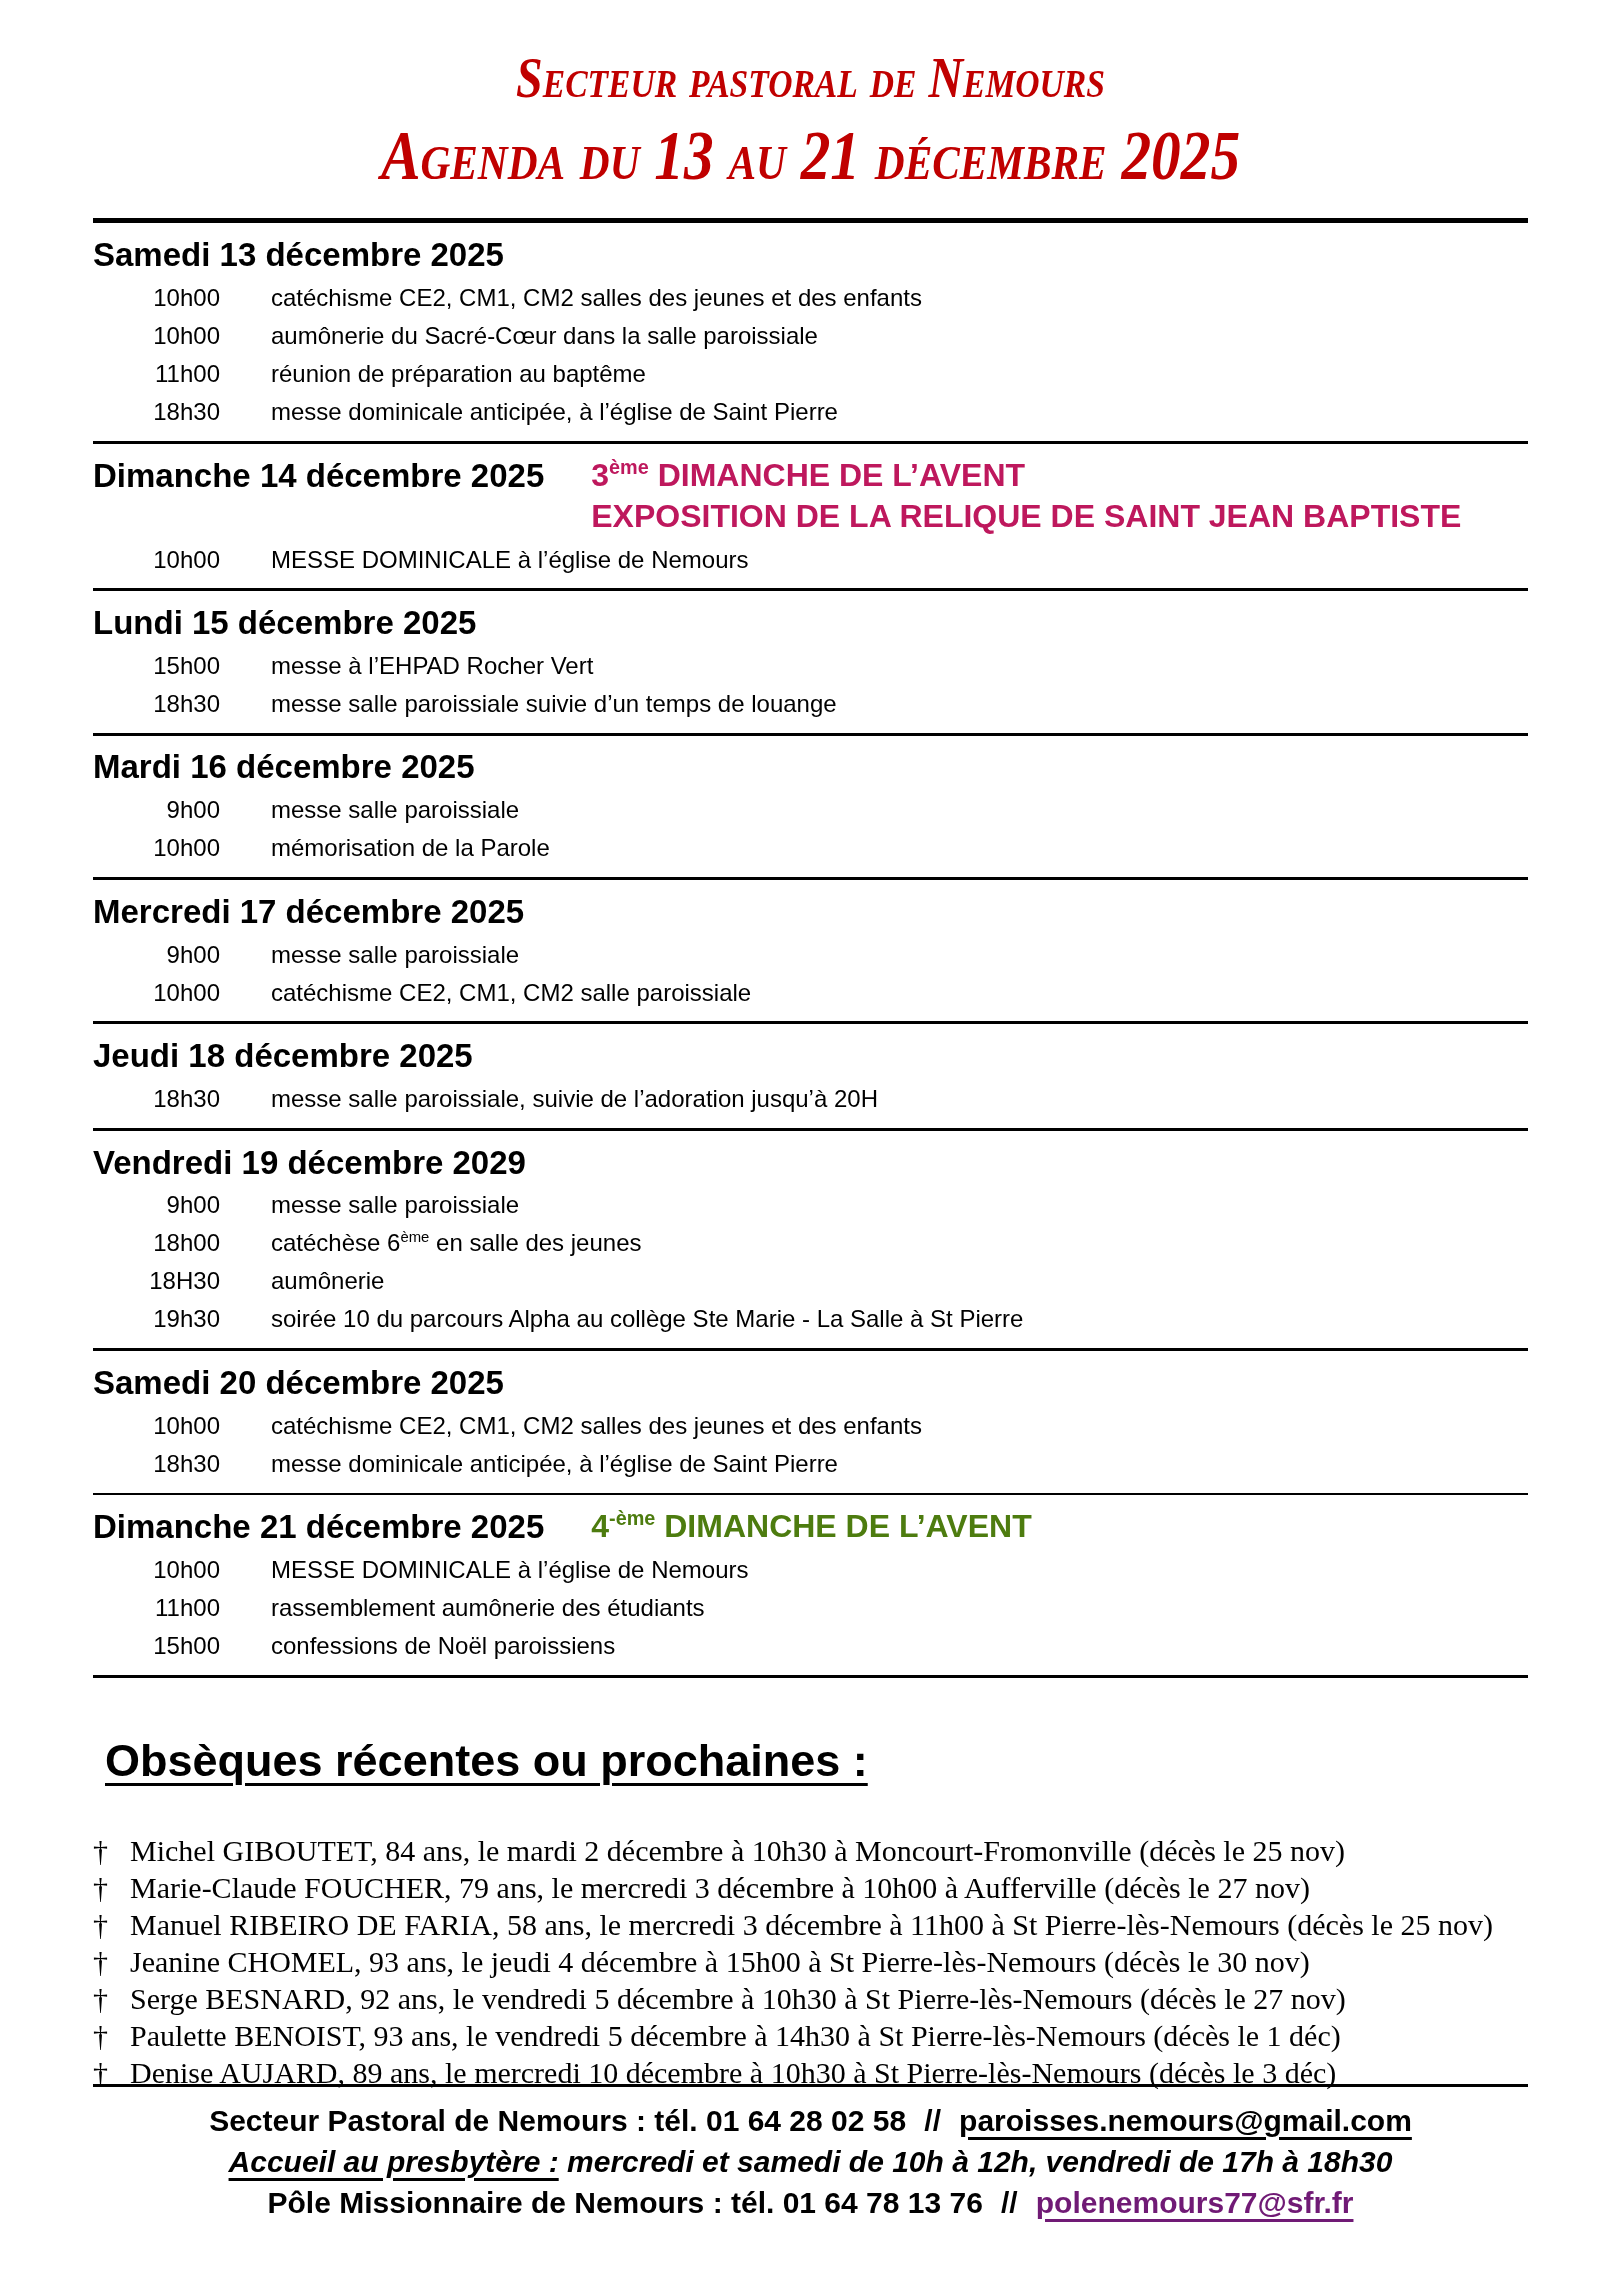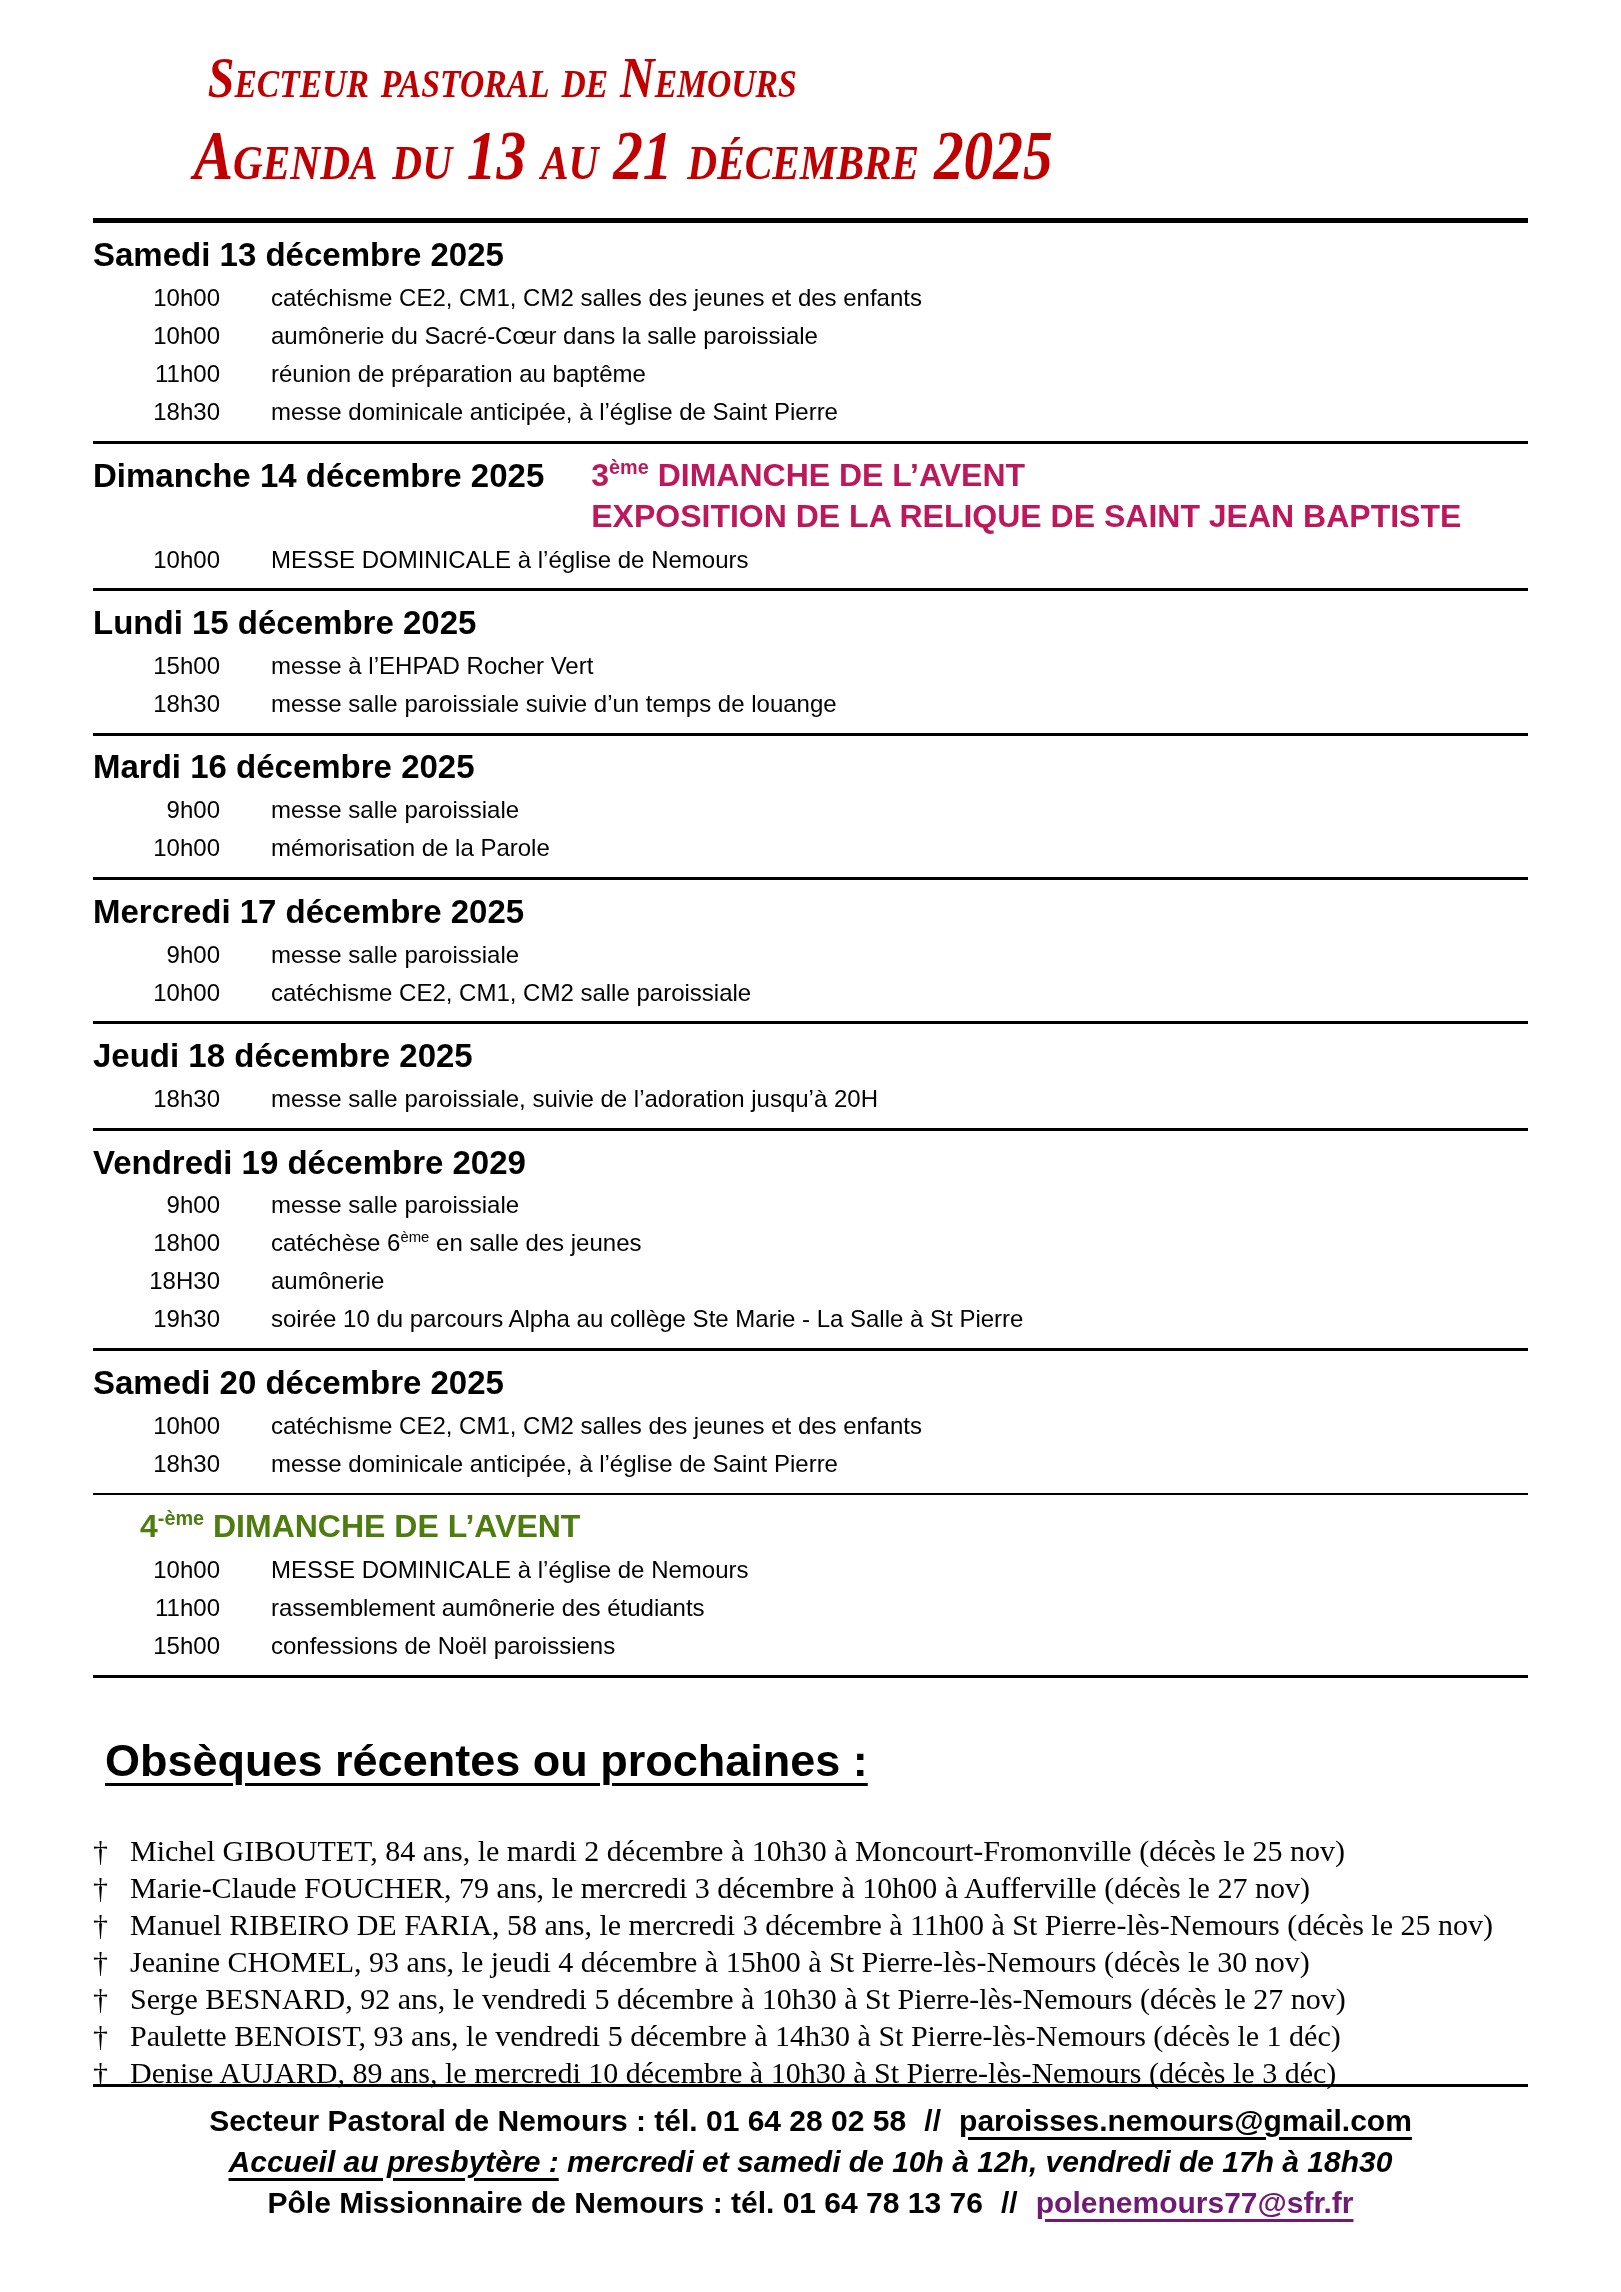--- a/index.html
+++ b/index.html
@@ -4,21 +4,21 @@
 <style>
   html,body{margin:0;padding:0;background:#ffffff;}
   body{
     width:1621px;height:2293px;position:relative;
     font-family:"Liberation Sans", sans-serif;color:#000;
     -webkit-font-smoothing:antialiased;overflow:hidden;
   }
   .content{padding:0 93px;}
 
   
-  .title-wrap{padding-top:41px;text-align:left;}
+  .title-wrap{padding-top:41px;text-align:center;}
   .title-line{
     font-family:"Liberation Serif", serif;
     font-style:italic;font-weight:bold;font-variant:small-caps;
     letter-spacing:0px;white-space:nowrap;
   }
   .title-line.t1{font-size:57px;line-height:73px;transform:scaleX(.84);}
   .title-line.t2{font-size:69px;line-height:84px;transform:scaleX(.86);}
 
   
   .rule{height:2.9px;background:#000;}
@@ -206,20 +206,21 @@
           </div>
           <div class="event">
             <span class="time">18h30</span>
             <span class="desc">messe dominicale anticipée, à l’église de Saint Pierre</span>
           </div>
         </div>
       </section>
       <div class="rule section-rule"></div>
       <section class="day">
         <div class="day-header">
+          <h2 class="day-date">Dimanche 21 décembre 2025</h2>
           <div class="day-note" style="color: #4d7c0f;">
             <div class="note-line">4<sup>-ème</sup> DIMANCHE DE L’AVENT</div>
           </div>
         </div>
         <div class="events">
           <div class="event">
             <span class="time">10h00</span>
             <span class="desc">MESSE DOMINICALE à l’église de Nemours</span>
           </div>
           <div class="event">

